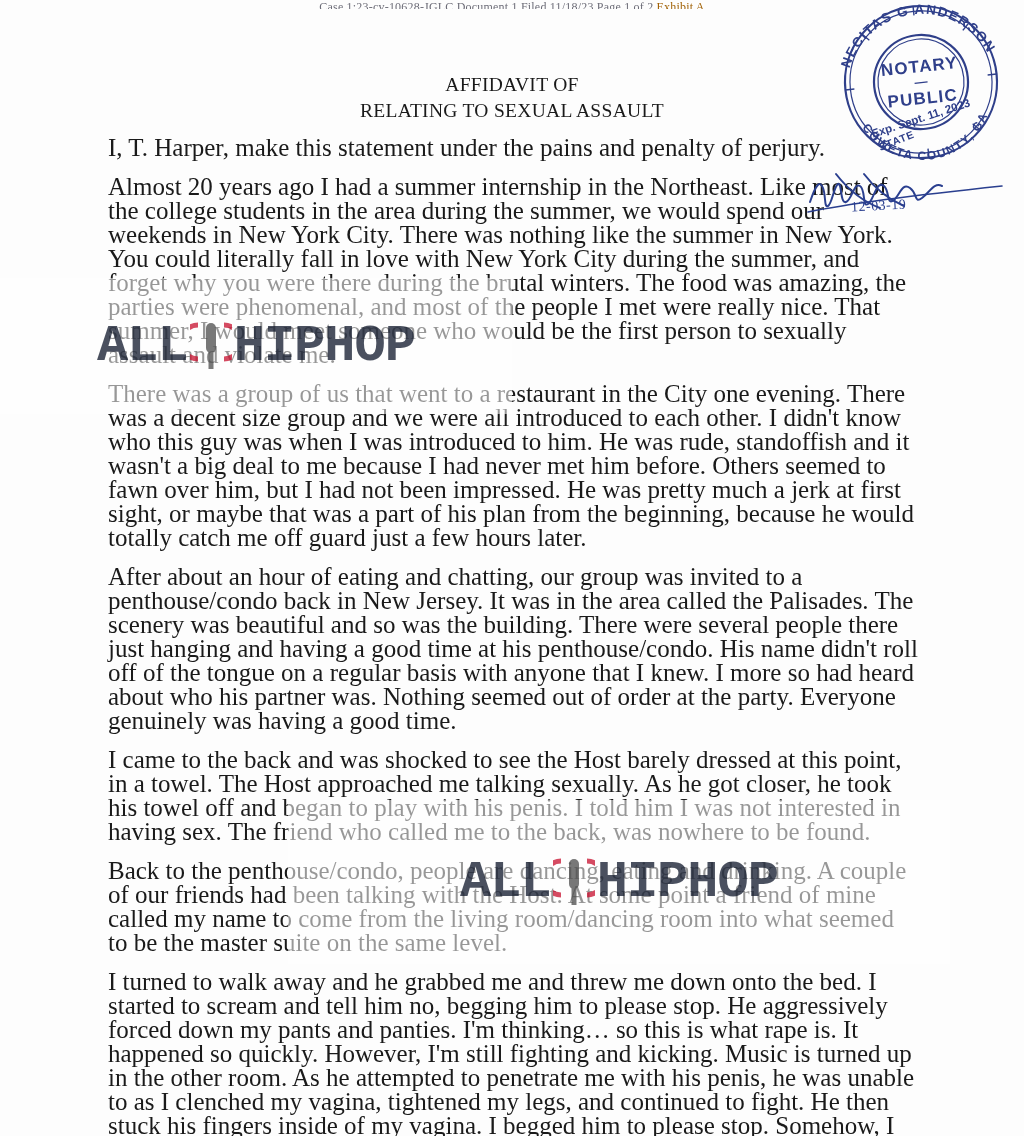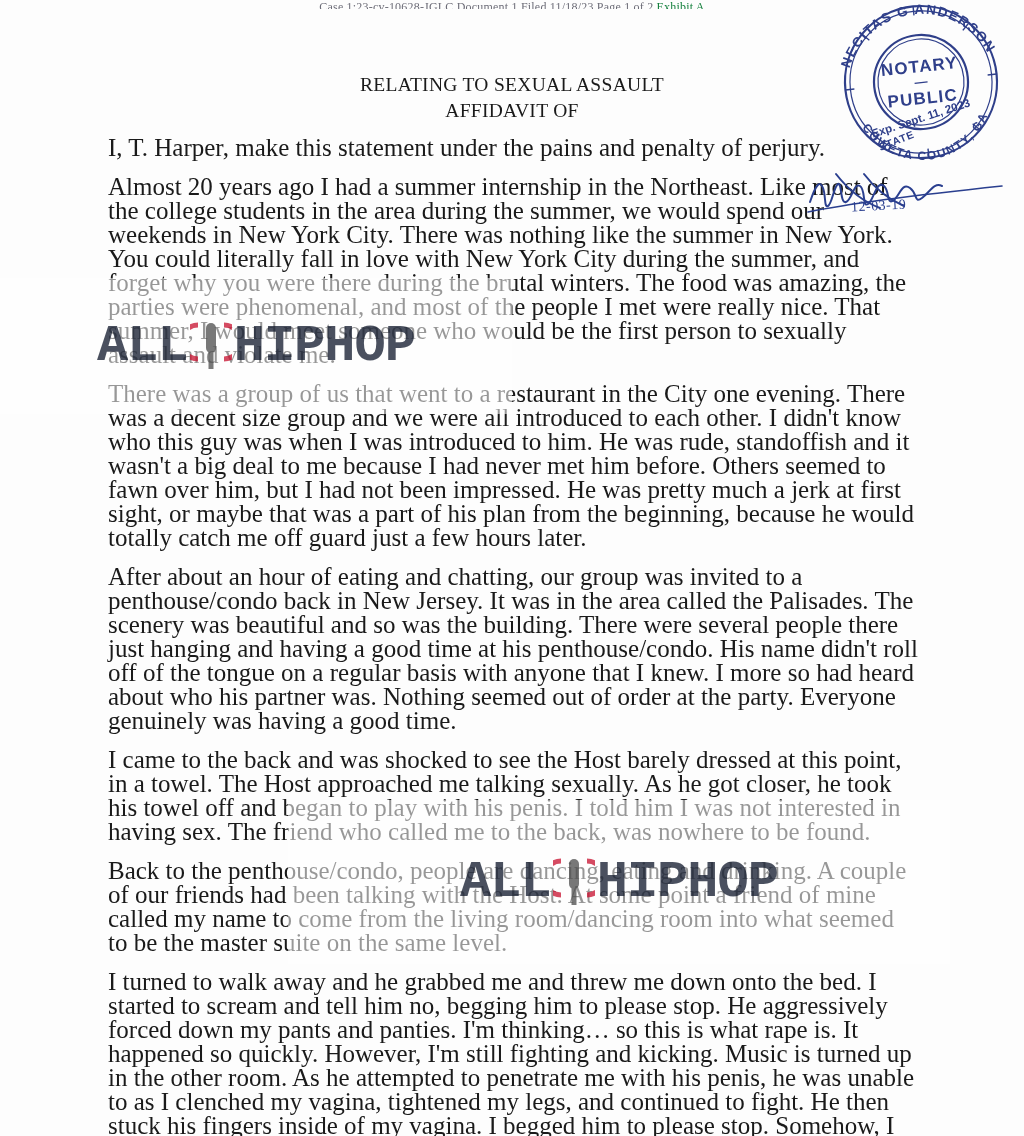--- a/index.html
+++ b/index.html
@@ -29,21 +29,21 @@
     left: 0;
     width: 100%;
     height: 9px;
     overflow: hidden;
     text-align: center;
     font-size: 12px;
     color: #6d6d78;
     letter-spacing: 0.2px;
     white-space: nowrap;
   }
-  .top-strip .link { color: #15803d; text-align: center; }
+  .top-strip .link { color: #a16207; text-align: center; }
 
   .doc-title {
     position: absolute;
     top: 72px;
     left: 0;
     width: 100%;
     text-align: center;
     font-size: 19.5px;
     line-height: 26px;
     letter-spacing: 0.3px;
@@ -135,22 +135,22 @@
 <body>
 
 <div class="page">
 
   <div class="top-strip">
     <span>Case 1:23-cv-10628-JGLC   Document 1   Filed 11/18/23   Page 1 of 2</span>
     <span class="link">Exhibit A</span>
   </div>
 
   <div class="doc-title">
+    <div>AFFIDAVIT OF</div>
     <div>RELATING TO SEXUAL ASSAULT</div>
-    <div>AFFIDAVIT OF</div>
   </div>
 
   <div class="body-text">
     <p>I, T. Harper, make this statement under the pains and penalty of perjury.</p>
     <p>Almost 20 years ago I had a summer internship in the Northeast. Like most of the college students in the area during the summer, we would spend our weekends in New York City. There was nothing like the summer in New York. You could literally fall in love with New York City during the summer, and forget why you were there during the brutal winters. The food was amazing, the parties were phenomenal, and most of the people I met were really nice. That summer, I would meet someone who would be the first person to sexually assault and violate me.</p>
     <p>There was a group of us that went to a restaurant in the City one evening. There was a decent size group and we were all introduced to each other. I didn't know who this guy was when I was introduced to him. He was rude, standoffish and it wasn't a big deal to me because I had never met him before. Others seemed to fawn over him, but I had not been impressed. He was pretty much a jerk at first sight, or maybe that was a part of his plan from the beginning, because he would totally catch me off guard just a few hours later.</p>
     <p>After about an hour of eating and chatting, our group was invited to a penthouse/condo back in New Jersey. It was in the area called the Palisades. The scenery was beautiful and so was the building. There were several people there just hanging and having a good time at his penthouse/condo. His name didn't roll off of the tongue on a regular basis with anyone that I knew. I more so had heard about who his partner was. Nothing seemed out of order at the party. Everyone genuinely was having a good time.</p>
     <p>I came to the back and was shocked to see the Host barely dressed at this point, in a towel.  The Host approached me talking sexually. As he got closer, he took his towel off and began to play with his penis. I told him I was not interested in having sex. The friend who called me to the back, was nowhere to be found.</p>
     <p>Back to the penthouse/condo, people are dancing, eating and drinking. A couple of our friends had been talking with the Host. At some point a friend of mine called my name to come from the living room/dancing room into what seemed to be the master suite on the same level.</p>
     <p>I turned to walk away and he grabbed me and threw me down onto the bed. I started to scream and tell him no, begging him to please stop. He aggressively forced down my pants and panties.  I'm thinking… so this is what rape is.  It happened so quickly. However, I'm still fighting and kicking. Music is turned up in the other room.  As he attempted to penetrate me with his penis, he was unable to as I clenched my vagina, tightened my legs, and continued to fight. He then stuck his fingers inside of my vagina. I begged him to please stop.  Somehow, I got enough strength to kick him near his groin and run out of the master suite. I then ran to a nearby bathroom and got myself together as I was in total shock and disbelief. I had never had anyone pull my pants and panties down, stick their fingers inside of me and violate me.</p>

